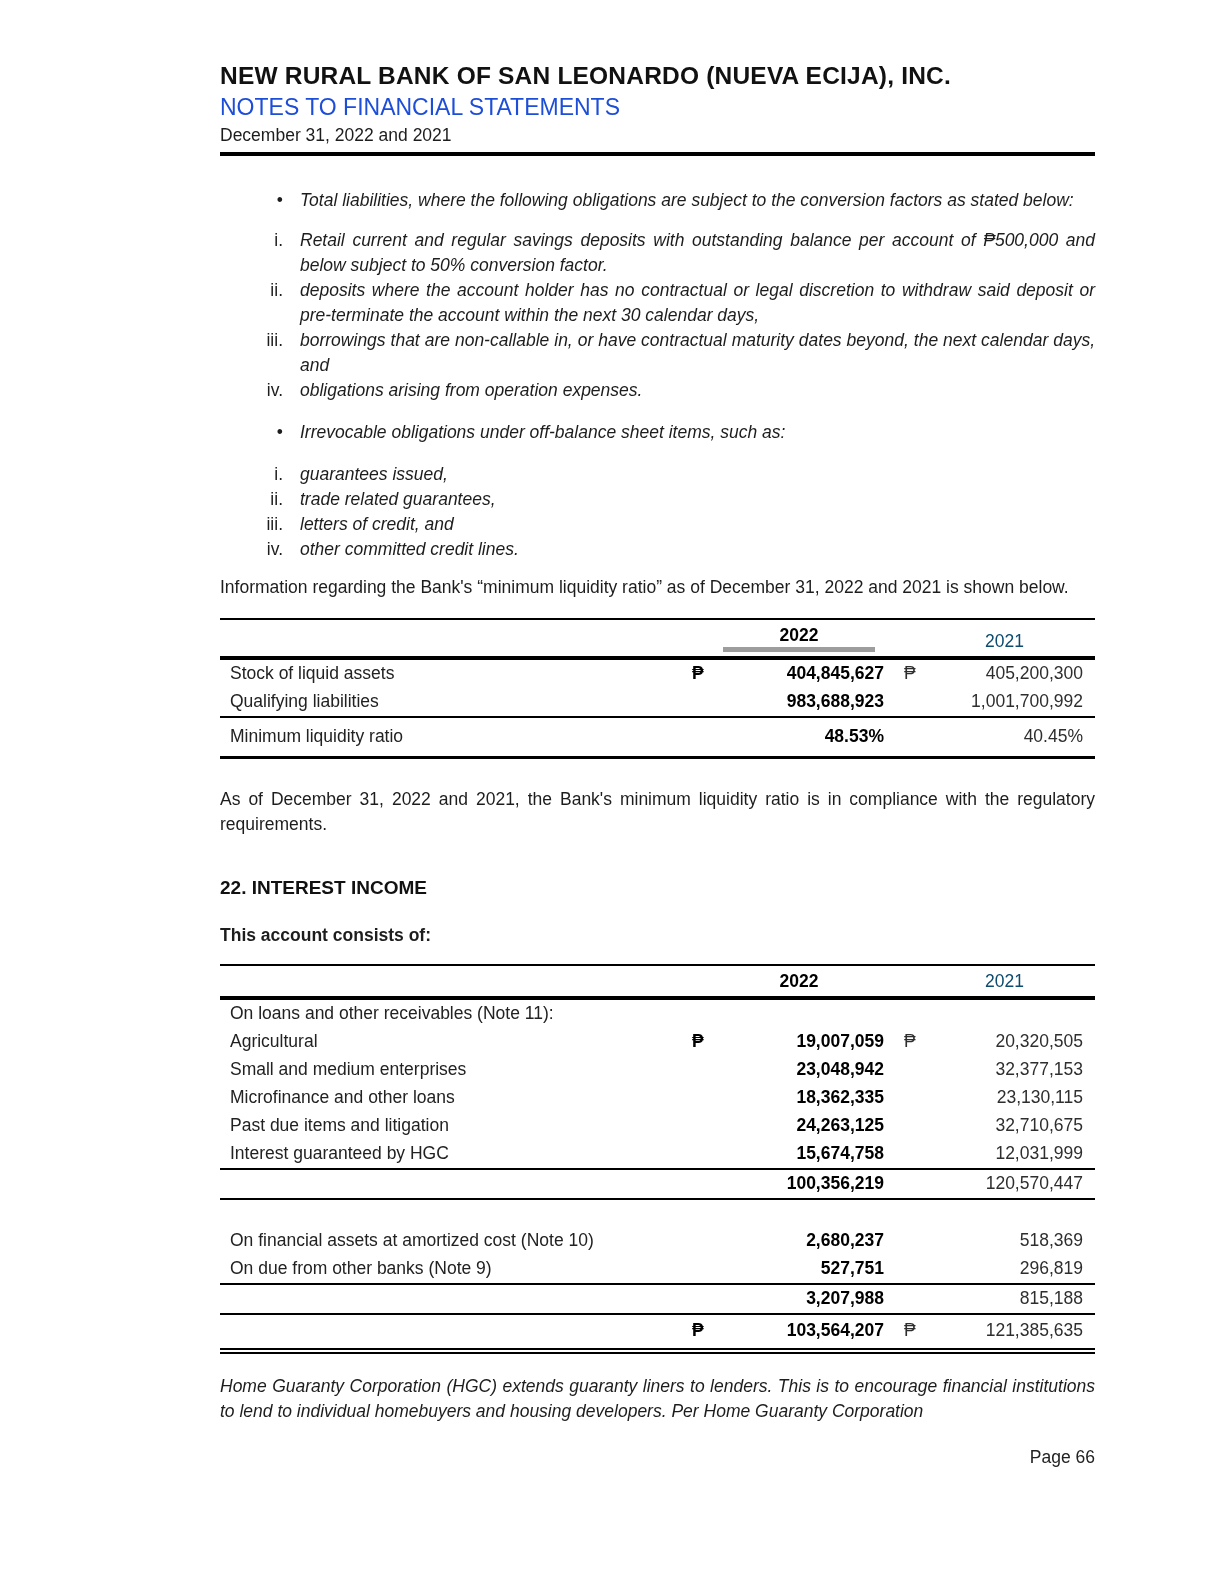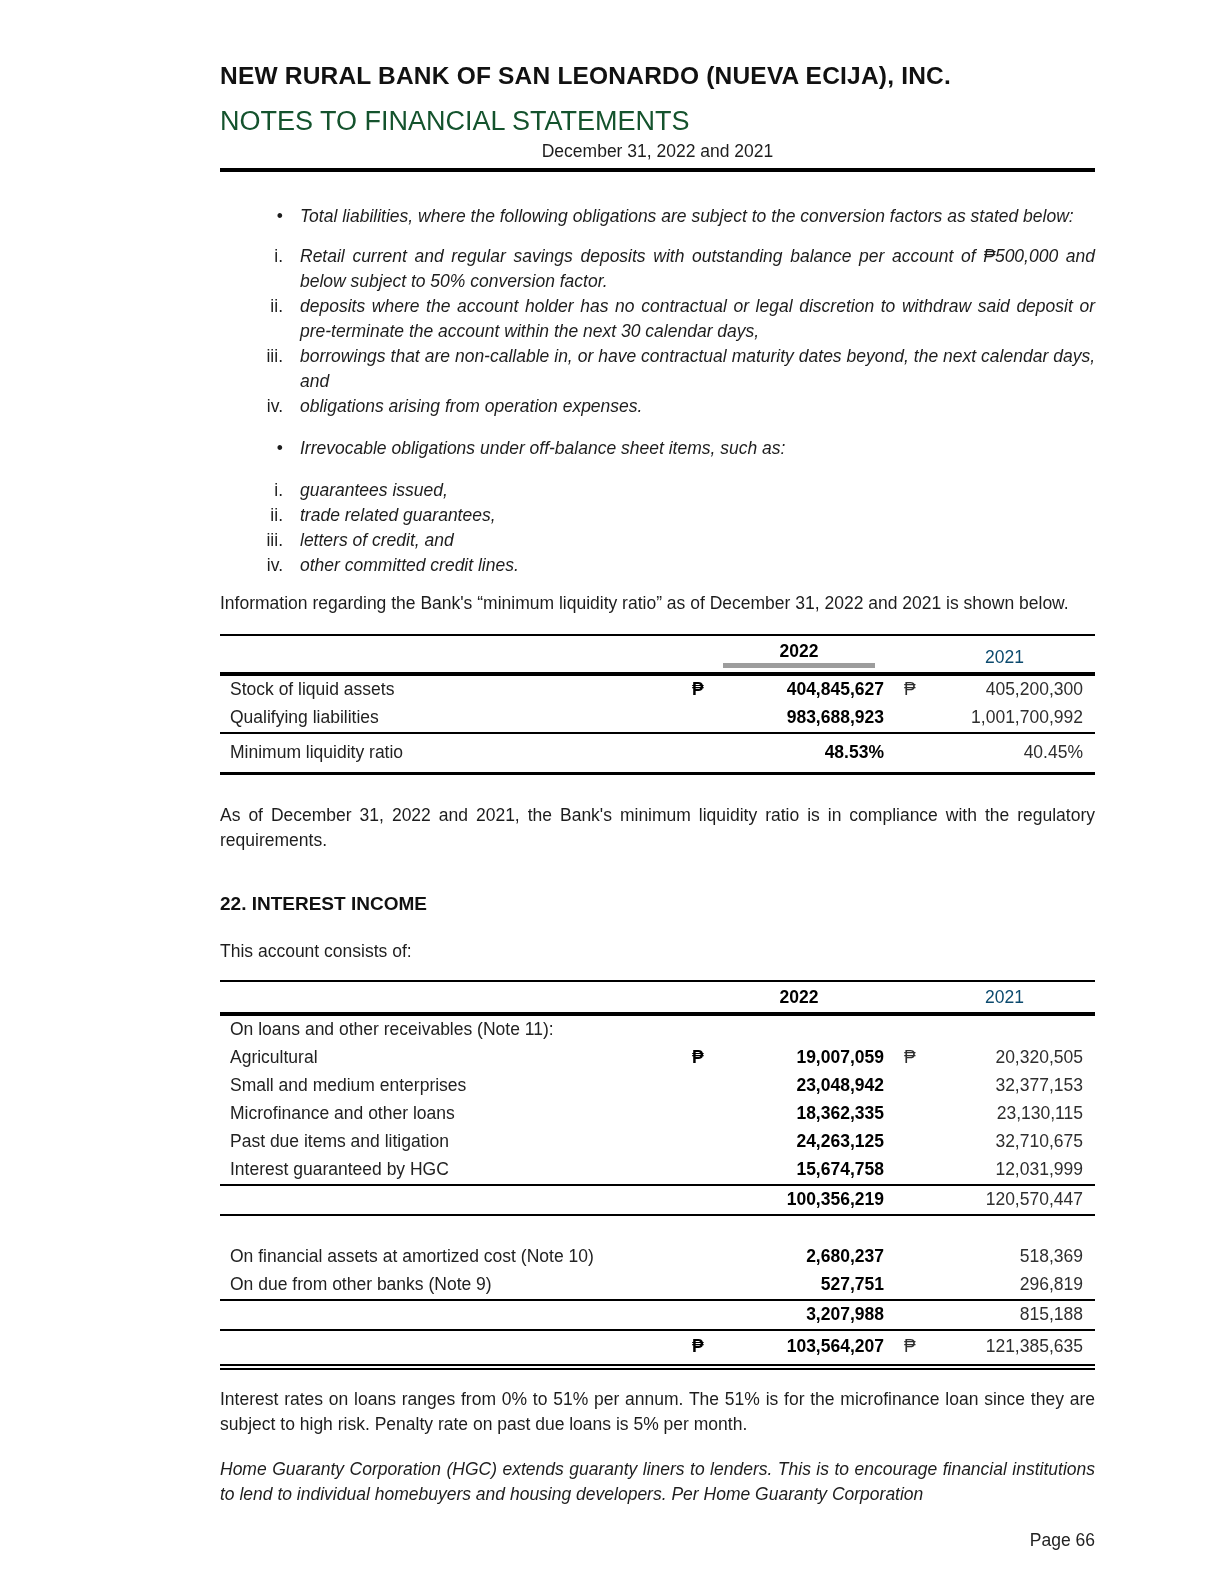--- a/index.html
+++ b/index.html
@@ -7,41 +7,41 @@
     width:1224px; height:1584px; background:#ffffff;
     font-family:"Liberation Sans","DejaVu Sans",sans-serif;
     color:#1d1d1d; overflow:hidden;
   }
   .page {
     box-sizing:border-box; width:1224px; height:1584px;
     padding:62px 129px 0 220px; position:relative; background:#fff;
   }
   
   .bank-name { font-size:24.5px; font-weight:700; letter-spacing:0.2px; color:#111; }
-  .doc-title { font-size:27px; margin-top:16px; color:#14532d; }
-  .doc-date  { font-size:17.5px; margin-top:4px;text-align:center; }
+  .doc-title { font-size:23px; margin-top:4px; color:#1d4ed8; }
+  .doc-date  { font-size:17.5px; margin-top:4px; }
   .doc-note  { font-size:13px; margin-top:3px; }
   .header-rule { border-top:4.5px solid #000; margin-top:6px; }
 
   
   .bt { font-size:17.5px; line-height:25px; }
   .para { text-align:justify; }
   .li { display:flex; }
   .li .marker { flex:0 0 63px; text-align:right; }
   .li .li-txt { flex:1; margin-left:17px; text-align:justify;font-style:italic; }
 
   .mt-b1 { margin-top:32px; }
   .mt-lista { margin-top:15px; }
   .mt-b2 { margin-top:17px; }
   .mt-listb { margin-top:17px; }
   .mt-info { margin-top:13px; }
   .mt-t1 { margin-top:11px; }
   .mt-comp { margin-top:28px; }
   .mt-head { margin-top:40px; }
-  .mt-cons { margin-top:24px; }
+  .mt-cons { margin-top:24px;font-weight:bold; }
   .mt-t2 { margin-top:16px; }
   .mt-rates { margin-top:17px; }
   .mt-hgc { margin-top:20px; }
   .mt-foot { margin-top:23px; }
 
   .sec-heading { font-size:19px; font-weight:700; color:#111; }
 
   
   table.fin { width:100%; border-collapse:collapse; table-layout:fixed; font-size:17.5px; }
   .fin td, .fin th { padding:3px 0 4px; vertical-align:bottom; overflow:visible; white-space:nowrap; }
@@ -276,19 +276,18 @@
       <tr class="total">
         <td class="lbl"></td>
         <td class="peso b">₱</td>
         <td class="val b">103,564,207</td>
         <td class="peso">₱</td>
         <td class="val v21">121,385,635</td>
       </tr>
     </tbody>
   </table>
 
-  <p class="bt para mt-rates" style="margin-bottom:0;">Interest rates on loans ranges from 0% to 51% per annum. The 51% is for the microfinance loan since they are subject to high risk. Penalty rate on past due loans is 5% per month.</p>
 
   <p class="bt para mt-hgc" style="margin-bottom:0;font-style:italic;">Home Guaranty Corporation (HGC) extends guaranty liners to lenders. This is to encourage financial institutions to lend to individual homebuyers and housing developers. Per Home Guaranty Corporation</p>
 
   <div class="footer mt-foot">Page 66</div>
 
 </div>
 
 </body></html>

